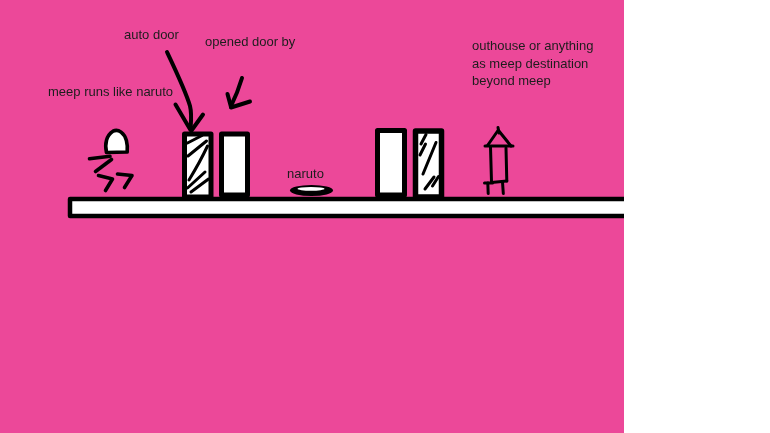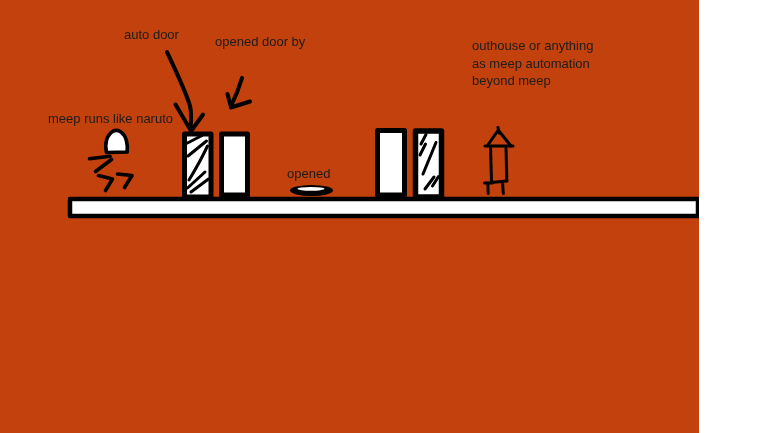--- a/index.html
+++ b/index.html
@@ -1,19 +1,19 @@
 <!DOCTYPE html>
 <html><head>
 <meta charset="utf-8">
 <style>
   html,body{margin:0;padding:0;background:#ffffff;}
   #canvas{
     position:relative;
-    width:699px;height:433px;
-    background:#c2410c;
+    width:624px;height:433px;
+    background:#ec4899;
     overflow:hidden;
     font-family:"Liberation Sans", sans-serif;
   }
   #drawing{position:absolute;left:0;top:0;}
   .label{
     position:absolute;
     color:#1d1d1d;
     font-size:13px;
     line-height:16px;
   }
@@ -95,31 +95,31 @@
       <path d="M484.5,183 L492.5,183"></path>
       <path d="M487.8,183 L488.2,193.5"></path>
       <path d="M502.5,182 L503.3,193.5"></path>
     </g>
   </svg>
 
   <div class="label" style="left:124px;top:27px;">
     <span class="line">auto door</span>
   </div>
 
-  <div class="label" style="left:215px;top:34px;text-align:center;">
+  <div class="label" style="left:205px;top:34px;text-align:center;">
     <span class="line">opened door by</span>
   </div>
 
-  <div class="label" style="left:48px;top:111px;">
+  <div class="label" style="left:48px;top:84px;">
     <span class="line">meep runs like naruto</span>
   </div>
 
   <div class="label" style="left:287px;top:166px;">
-    <span class="line">opened</span>
+    <span class="line">naruto</span>
   </div>
 
   <div class="label label-outhouse" style="left:472px;top:37px;">
     <span class="line">outhouse or anything</span>
-    <span class="line">as meep automation</span>
+    <span class="line">as meep destination</span>
     <span class="line">beyond meep</span>
   </div>
 
 </div>
 
 </body></html>

